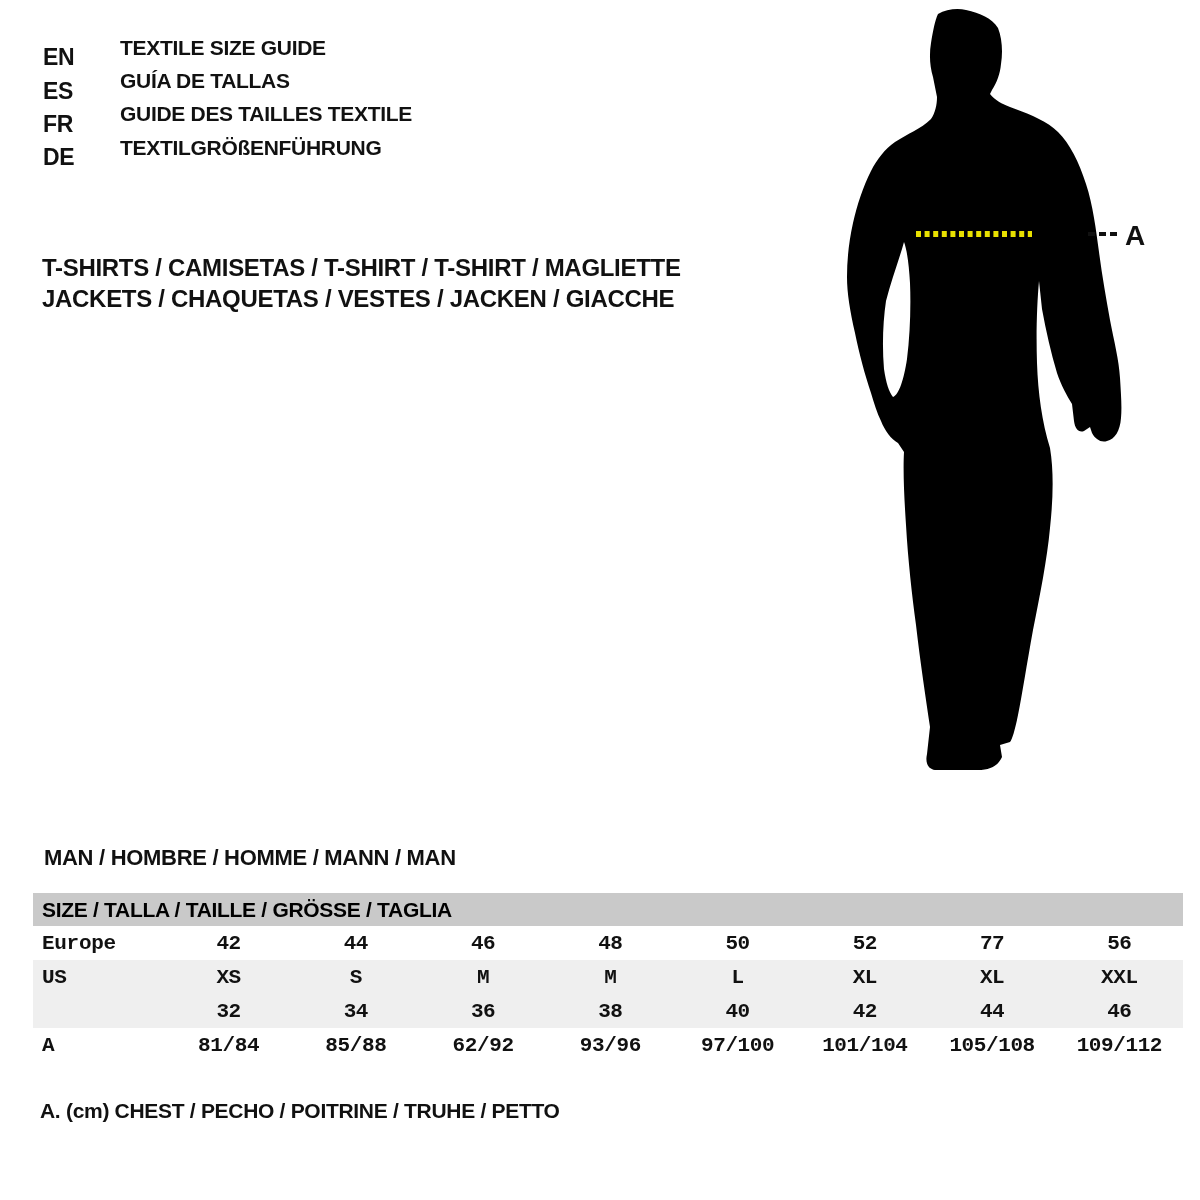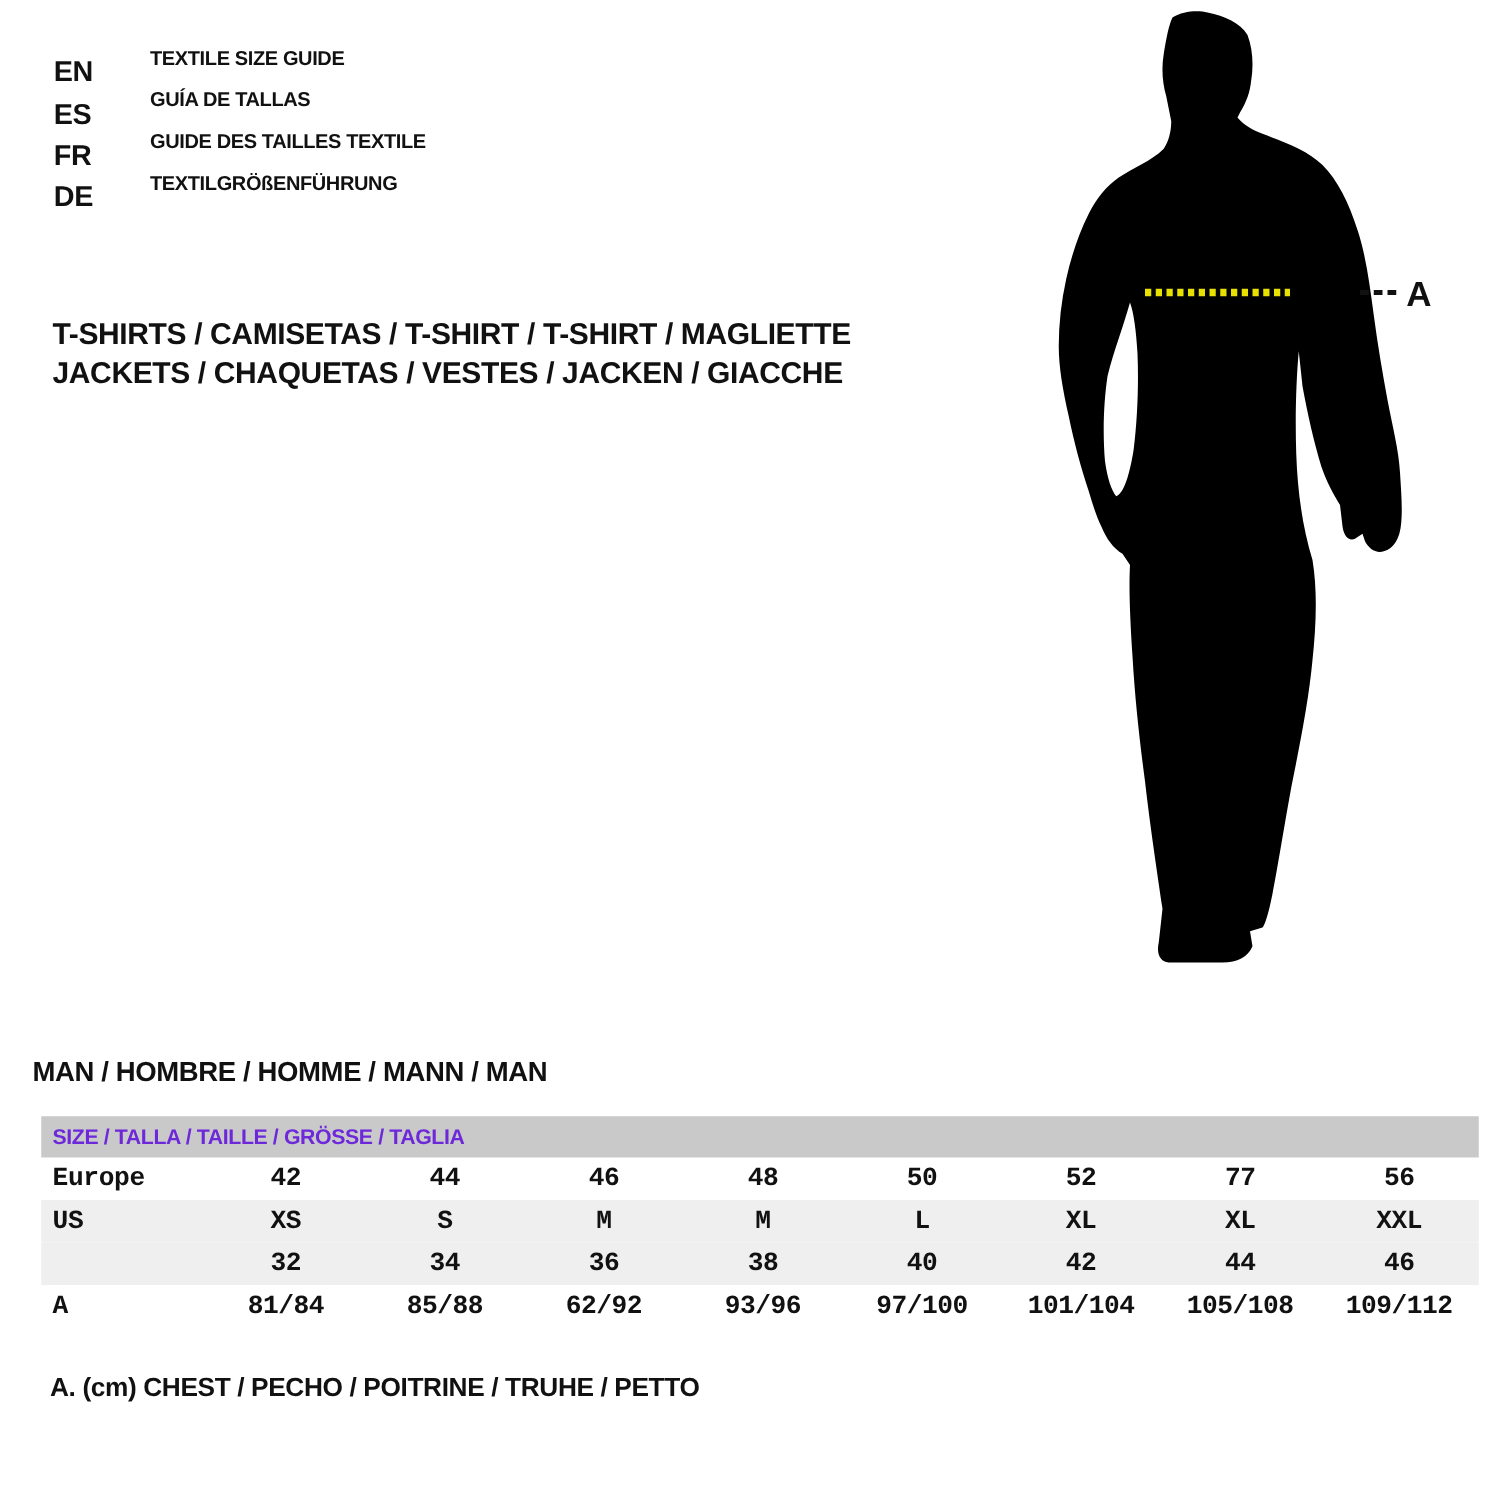--- a/index.html
+++ b/index.html
@@ -11,43 +11,43 @@
     font-family:"Liberation Sans",sans-serif;
     color:#111;
   }
   
   .lang-list{position:absolute;top:31px;left:43px;}
   .lang-row{display:flex;height:33.4px;align-items:center;}
   .lang-code{
     width:77px;font-size:23px;font-weight:700;letter-spacing:-0.3px;margin-top:20px;
   }
   .lang-title{
-    font-size:16px;font-weight:700;letter-spacing:-0.3px;white-space:nowrap;
+    font-size:21px;font-weight:700;letter-spacing:-0.3px;white-space:nowrap;
   }
   
   .categories{position:absolute;top:224px;left:42px;margin-top:28px;}
   .category-line{
     font-size:24px;font-weight:700;letter-spacing:-0.3px;line-height:31px;white-space:nowrap;
   }
   
   .figure{position:absolute;left:840px;top:0px;width:310px;height:790px;}
   .figure text{
     font-family:"Liberation Sans",sans-serif;font-weight:700;font-size:28px;fill:#111;
   }
   
   .gender-heading{
-    position:absolute;top:845px;left:26px;
+    position:absolute;top:845px;left:44px;
     font-size:22px;font-weight:700;letter-spacing:-0.3px;
   }
   
   .size-table{position:absolute;top:893px;left:33px;width:1150px;}
   .table-header{
     height:33px;background:#c9c9c9;
     display:flex;align-items:center;padding-left:9px;box-sizing:border-box;
-    font-size:17px;font-weight:700;letter-spacing:-0.3px;color:#6d28d9;
+    font-size:21px;font-weight:700;letter-spacing:-0.3px;color:#000000;
   }
   .table-row{
     display:grid;grid-template-columns:132px repeat(8,1fr);
     height:34px;align-items:center;font-family:Liberation Mono, monospace;
   }
   .table-row.shaded{background:#efefef;}
   .row-label{
     padding-left:9px;font-size:21px;font-weight:700;letter-spacing:-0.3px;
   }
   .cell{

